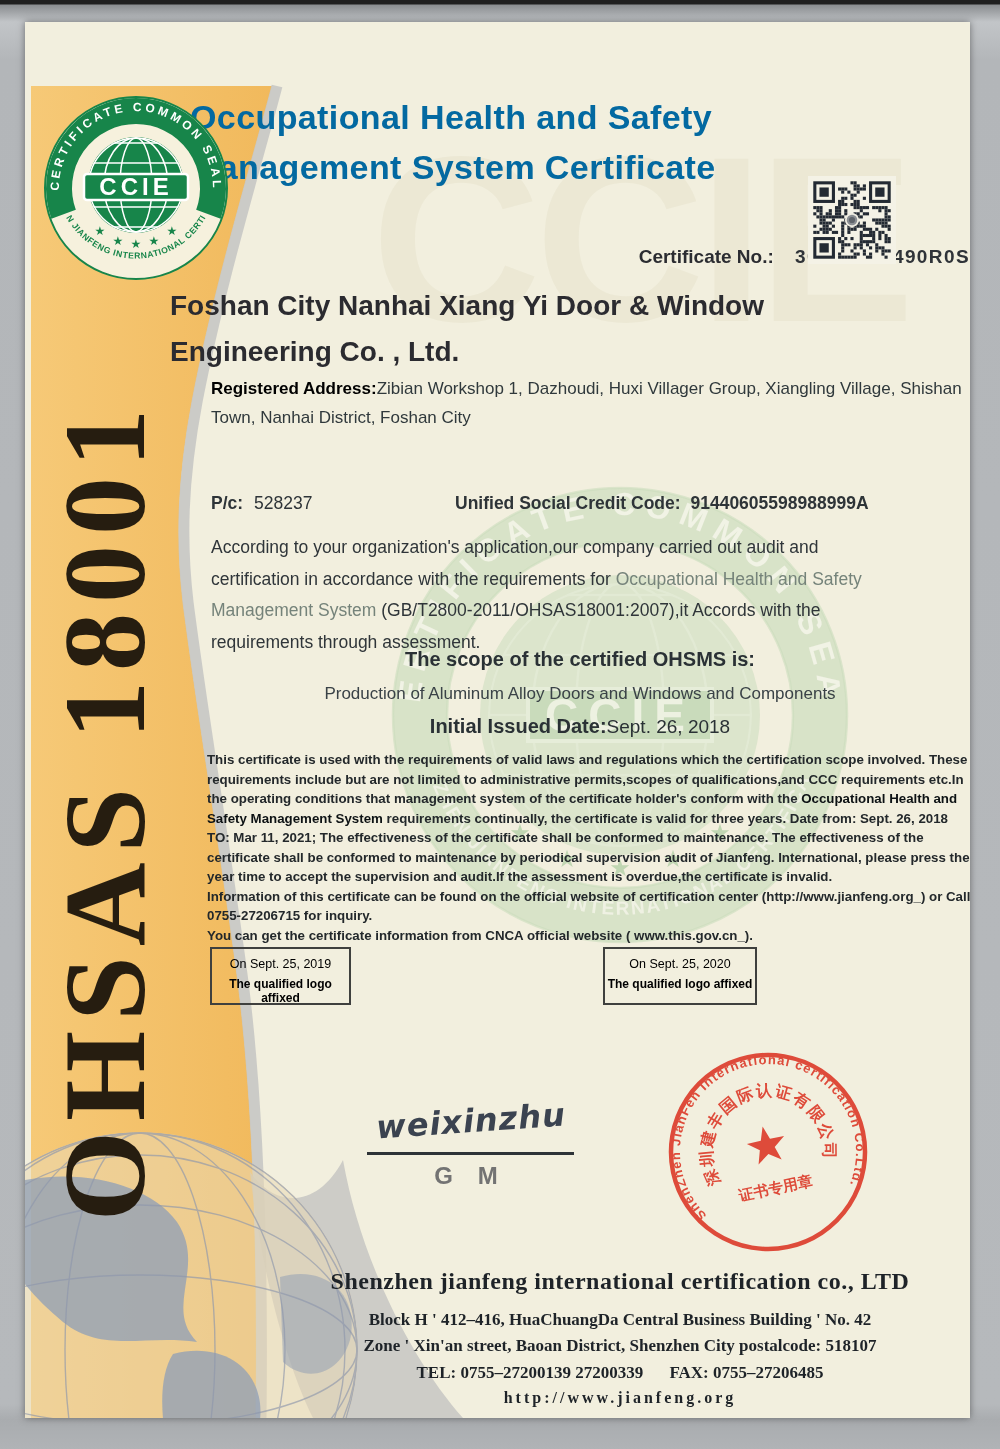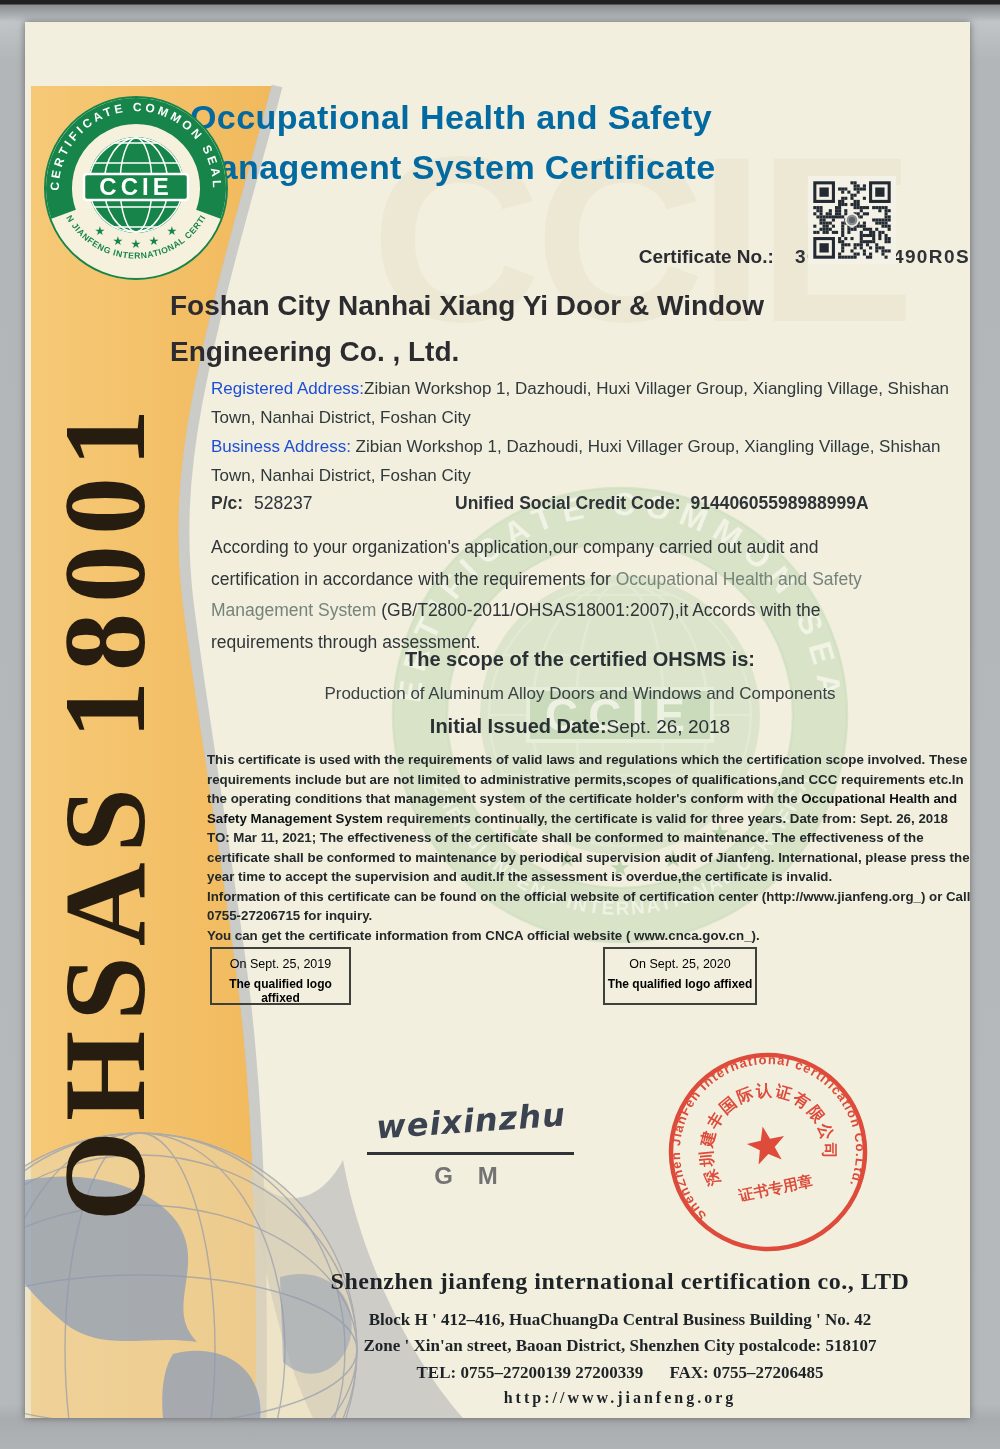--- a/index.html
+++ b/index.html
@@ -22,21 +22,21 @@
   .title{position:absolute;left:165px;top:70px;width:780px;text-align:left;
     font-weight:bold;font-size:34px;line-height:50px;color:#0369a1;letter-spacing:.4px}
   .certno{position:absolute;left:165px;top:224px;width:780px;text-align:right;
     font-size:19px;color:#2b2c31}
   .certno .lbl{font-weight:bold}
   .certno .val{margin-left:16px;letter-spacing:1.4px;font-weight:bold;color:#2f3338}
   .company{position:absolute;left:145px;top:261px;width:800px;text-align:left;
     font-weight:bold;font-size:28px;line-height:46px;color:#2b2b30}
   .addr{position:absolute;left:186px;top:352px;width:752px;
     font-size:17px;line-height:29px;color:#30393c}
-  .addr .lbl{font-weight:normal;color:#1d4ed8}
+  .addr .lbl{font-weight:bold;color:#000000}
   .pcrow{position:absolute;left:186px;top:471px;width:760px;font-size:17.5px;color:#2e3438;font-weight:bold}
   .pcrow .uscc{position:absolute;left:244px;top:0}
   .bodypara{position:absolute;left:186px;top:510px;width:696px;
     font-size:17.5px;line-height:31.5px;color:#2f3539}
   .bodypara .dim{color:#75837a}
   .scope-h{position:absolute;left:165px;top:626px;width:780px;text-align:center;
     font-weight:bold;font-size:20px;color:#2a3135}
   .scope-t{position:absolute;left:165px;top:662px;width:780px;text-align:center;
     font-size:17px;color:#3a4247}
   .initial{position:absolute;left:165px;top:693px;width:780px;text-align:center;font-size:20px;color:#2a3135}
@@ -418,23 +418,20 @@
 
     <div class="company">
       <div>Foshan City Nanhai Xiang Yi Door &amp; Window</div>
       <div>Engineering Co. , Ltd.</div>
     </div>
 
     <div class="addr">
       <div>
         <span class="lbl">Registered Address:</span><span>Zibian Workshop 1, Dazhoudi, Huxi Villager Group, Xiangling Village, Shishan Town, Nanhai District, Foshan City</span>
       </div>
-      <div>
-        <span class="lbl">Business Address:</span><span> Zibian Workshop 1, Dazhoudi, Huxi Villager Group, Xiangling Village, Shishan Town, Nanhai District, Foshan City</span>
-      </div>
     </div>
 
     <div class="pcrow">
       <span>P/c:</span>
       <span style="font-weight:normal;margin-left:6px">528237</span>
       <span class="uscc">
         <span>Unified Social Credit Code:</span>
         <span style="margin-left:5px">91440605598988999A</span>
       </span>
     </div>
@@ -445,21 +442,21 @@
 
     <div class="scope-h">The scope of the certified OHSMS is:</div>
     <div class="scope-t">Production of Aluminum Alloy Doors and Windows and Components</div>
     <div class="initial">
       <span class="lbl">Initial Issued Date:</span><span class="val">Sept. 26, 2018</span>
     </div>
 
     <div class="terms">
       <span>This certificate is used with the requirements of valid laws and regulations which the certification scope involved. These requirements include but are not limited to administrative permits,scopes of qualifications,and CCC requirements etc.In the operating conditions that management system of the certificate holder's conform with the </span><span class="strong">Occupational Health and Safety Management System</span><span> requirements continually, the certificate is valid for three years. Date from: Sept. 26, 2018 TO: Mar 11, 2021; The effectiveness of the certificate shall be conformed to maintenance. The effectiveness of the certificate shall be conformed to maintenance by periodical supervision audit of Jianfeng. International, please press the year time to accept the supervision and audit.If the assessment is overdue,the certificate is invalid.</span>
       <div>Information of this certificate can be found on the official website of certification center (http://www.jianfeng.org_) or Call 0755-27206715 for inquiry.</div>
-      <div>You can get the certificate information from CNCA official website ( www.cnca.gov.cn_).</div>
+      <div>You can get the certificate information from CNCA official website ( www.this.gov.cn_).</div>
     </div>
 
     <div class="lbox lbox1">
       <div class="d">On Sept. 25, 2019</div>
       <div class="c">The qualified logo affixed</div>
     </div>
     <div class="lbox lbox2">
       <div class="d">On Sept. 25, 2020</div>
       <div class="c">The qualified logo affixed</div>
     </div>

